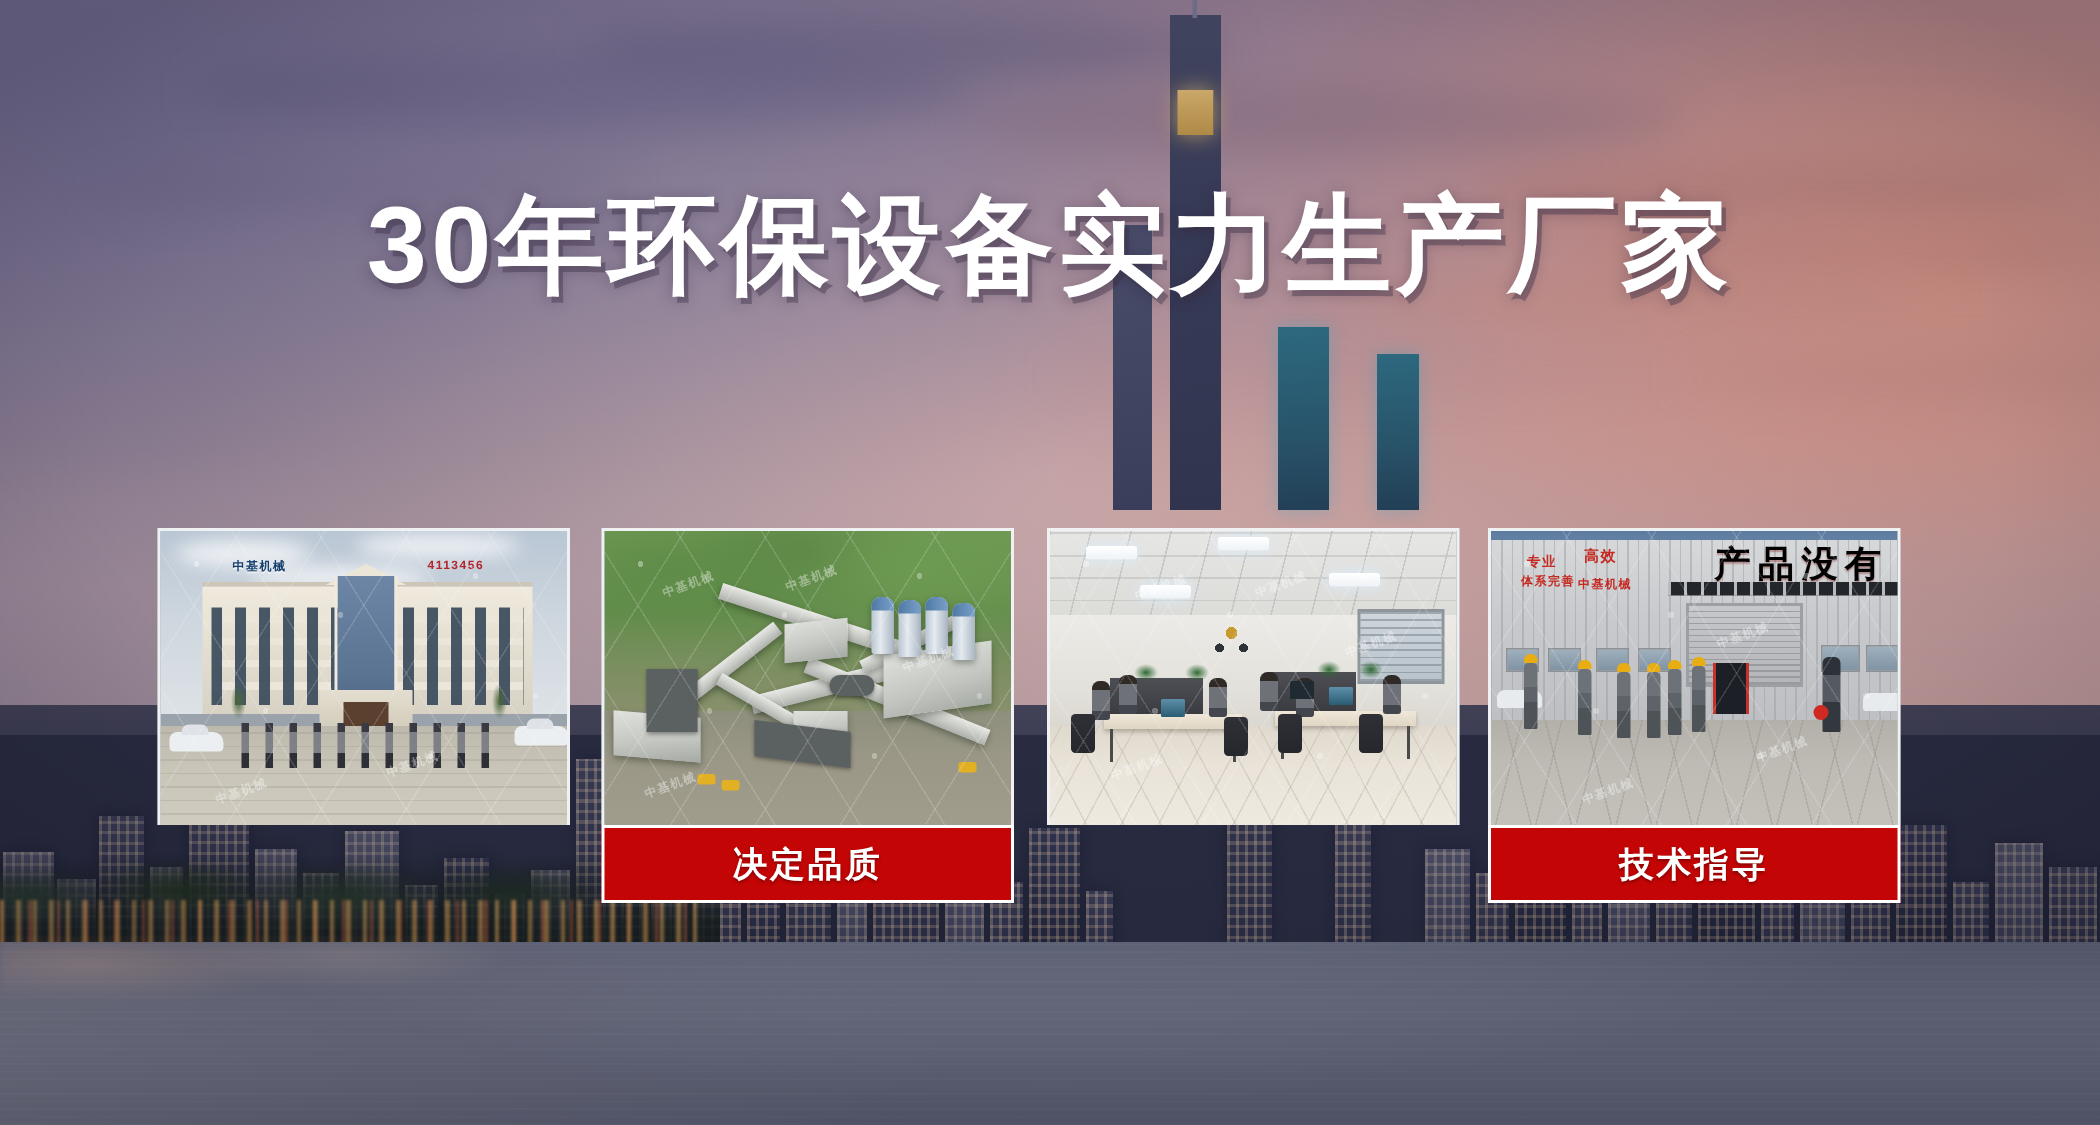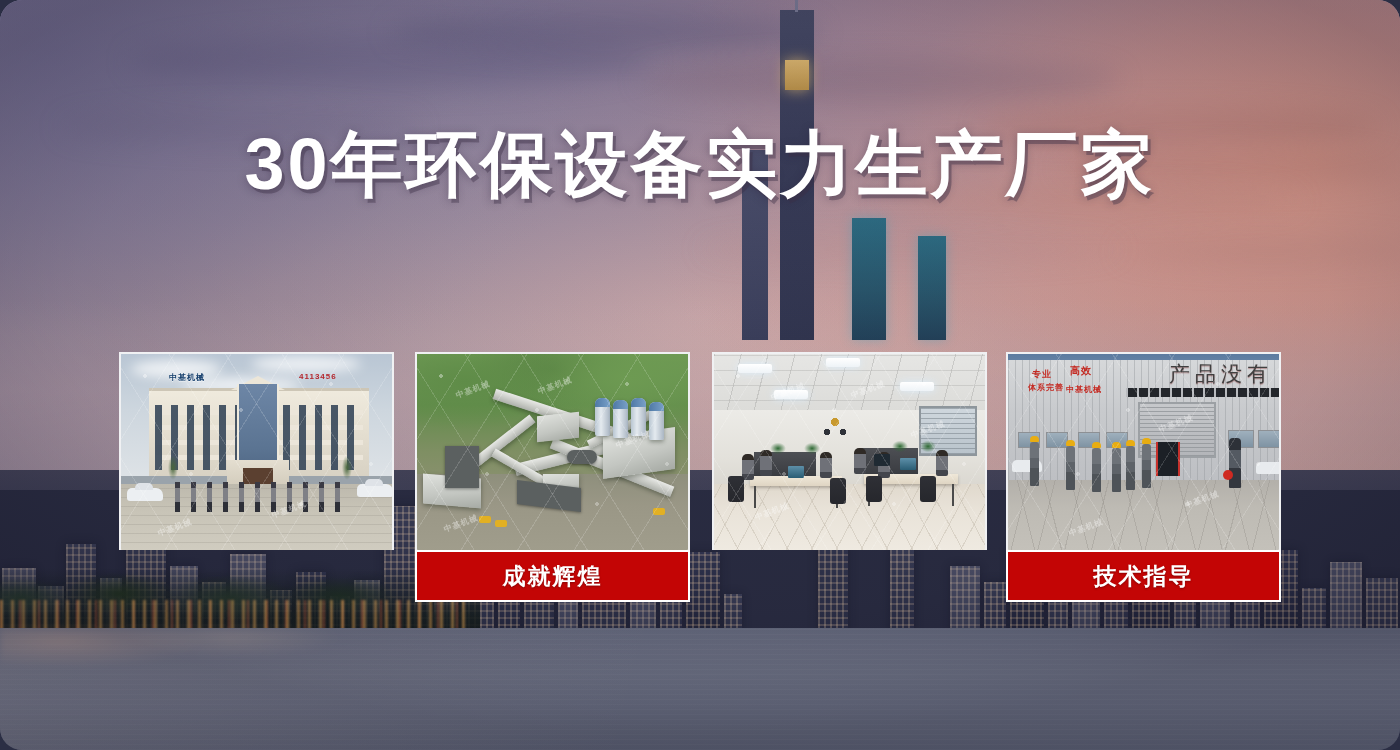--- a/index.html
+++ b/index.html
@@ -4,21 +4,21 @@
 <style>
   * { margin:0; padding:0; box-sizing:border-box; }
   html,body { width:1400px; height:750px; overflow:hidden; }
   body {
     font-family:"Liberation Sans","DejaVu Sans",sans-serif;
     background:#2b2e44;
     position:relative;
   }
 
   
-  #hero-banner { position:absolute; inset:0; overflow:hidden;border-radius:22px; }
+  #hero-banner { position:absolute; inset:0; overflow:hidden; }
 
   
   .sky {
     position:absolute; left:0; top:0; width:1400px; height:470px;
     background:
       linear-gradient(100deg,
         rgba(120,112,150,0.55) 0%,
         rgba(150,128,158,0.30) 34%,
         rgba(225,150,140,0.28) 62%,
         rgba(240,168,152,0.42) 100%),
@@ -169,21 +169,21 @@
   
   .subbar {
     position:absolute; left:388px; top:234px; width:624px; height:50px;
     background:#c30505;
     display:flex; align-items:center; justify-content:center;
     color:#ffffff; font-size:26px; font-weight:bold; letter-spacing:1.5px;
     box-shadow:0 2px 7px rgba(40,10,18,0.35);
   }
 
   
-  .cards { position:absolute; left:119px; top:352px; width:1276px; height:250px;padding-left:12px; }
+  .cards { position:absolute; left:105px; top:352px; width:1276px; height:250px;padding-left:12px; }
   .card {
     position:absolute; top:0; width:275px; height:250px;
     display:flex; flex-direction:column;
   }
   .card.c1 { left:0px; }
   .card.c2 { left:296px; }
   .card.c3 { left:593px; }
   .card.c4 { left:887px; }
 
   .photo {
@@ -375,21 +375,21 @@
   .p4-wall {
     position:absolute; left:0; top:6px; width:100%; height:128px;
     background:linear-gradient(180deg,#d6d8da 0%,#c8cacd 40%,#bcbec2 100%);
   }
   .p4-wall::after {
     content:""; position:absolute; inset:0;
     background-image:repeating-linear-gradient(90deg, rgba(150,154,158,0.45) 0 1px, rgba(0,0,0,0) 1px 7px);
   }
   .p4-bigtext {
     position:absolute; right:6px; top:6px;
-    font-size:21px; font-weight:normal; color:#404040; letter-spacing:5px;
+    font-size:24px; font-weight:bold; color:#000000; letter-spacing:5px;
     text-shadow:0 1px 1px rgba(120,10,10,0.35);
   }
   .p4-smalltext {
     position:absolute; font-size:8px; font-weight:bold; color:#c42a22; letter-spacing:1px;
   }
   .p4-band {
     position:absolute; left:118px; top:34px; width:157px; height:9px;
     background:#23262b;
   }
   .p4-band::after {
@@ -586,21 +586,21 @@
         <div class="p2-exc" style="left:62px;  top:162px;"></div>
         <div class="p2-exc" style="left:78px;  top:166px;"></div>
         <div class="p2-exc" style="left:236px; top:154px;"></div>
         <div class="mesh"></div>
         <div class="wm" style="left:38px;  top:30px;">中基机械</div>
         <div class="wm" style="left:120px; top:26px;">中基机械</div>
         <div class="wm" style="left:198px; top:80px;">中基机械</div>
         <div class="wm" style="left:26px;  top:164px;">中基机械</div>
       </div>
       <div class="caption">
-        <span>成就辉煌</span>
+        <span>决定品质</span>
       </div>
     </div>
 
     <div class="card c3">
       <div class="photo">
         <div class="p3-ceiling"></div>
         <div class="p3-panel" style="left:24px;  top:10px;"></div>
         <div class="p3-panel" style="left:112px; top:4px;"></div>
         <div class="p3-panel" style="left:186px; top:28px;"></div>
         <div class="p3-panel" style="left:60px;  top:36px;"></div>

